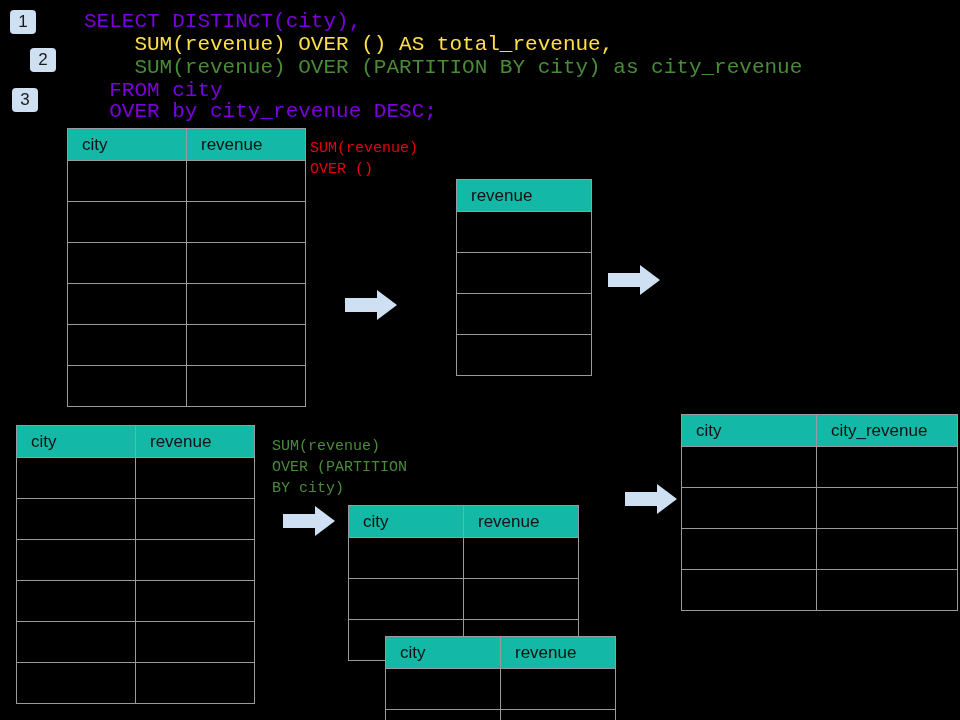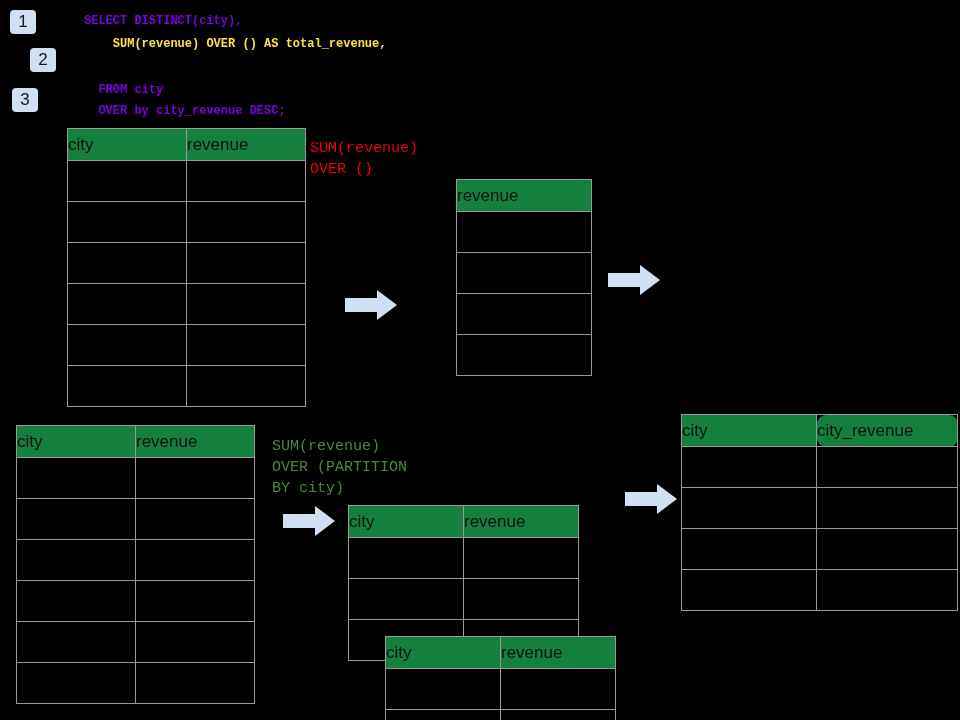--- a/index.html
+++ b/index.html
@@ -27,25 +27,24 @@
     text-align: center;
     width: 26px;
     height: 24px;
     border-radius: 4px;
   }
 
   
   .sql {
     position: absolute;
     font-family: "Liberation Mono", monospace;
-    font-size: 12px;
+    font-size: 21px;
     line-height: 21.5px;
     white-space: pre;
     letter-spacing: 0px;
-    font-weight: bold;
   }
   .sql-purple { color: #7d00e0; }
   .sql-red    { color: #fde047; text-align: right; }
   .sql-green  { color: #4a8b3a; }
 
   .note {
     position: absolute;
     font-family: "Liberation Mono", monospace;
     font-size: 15px;
     line-height: 21px;
@@ -70,27 +69,27 @@
     border-collapse: collapse;
     background: #000000;
     table-layout: fixed;
   }
   .tbl th, .tbl td {
     border: 1px solid #9a9a9a;
     padding: 0;
     margin: 0;
   }
   .tbl th {
-    background: #15803d;
+    background: #14b8a6;
     color: #111111;
     font-family: "Liberation Sans", sans-serif;
     font-size: 17px;
     font-weight: normal;
     text-align: left;
-    padding-left: 0;
+    padding-left: 14px;
     height: 32px;
     box-sizing: border-box;
   }
   .tbl td {
     background: #000000;
     height: 41px;
     box-sizing: border-box;
   }
 
   
@@ -102,20 +101,21 @@
 <body>
 
 <div id="canvas">
 
   <div class="badge" style="left:10px; top:10px;">1</div>
   <div class="badge" style="left:30px; top:48px;">2</div>
   <div class="badge" style="left:12px; top:88px;">3</div>
 
   <div class="sql sql-purple" style="left:84px; top:11px;">SELECT DISTINCT(city),</div>
   <div class="sql sql-red" style="left:84px; top:34px;">    SUM(revenue) OVER () AS total_revenue,</div>
+  <div class="sql sql-green" style="left:84px; top:57px;">    SUM(revenue) OVER (PARTITION BY city) as city_revenue</div>
   <div class="sql sql-purple" style="left:84px; top:80px;">  FROM city</div>
   <div class="sql sql-purple" style="left:84px; top:101px;">  OVER by city_revenue DESC;</div>
 
 
   <div class="note note-red" style="left:310px; top:138px;">SUM(revenue)
 OVER ()</div>
 
   <div class="note note-green" style="left:272px; top:436px;">SUM(revenue)
 OVER (PARTITION
 BY city)</div>
@@ -251,21 +251,21 @@
           <td></td>
           <td></td>
         </tr>
     </tbody>
   </table>
 
   <table class="tbl" style="left:681px; top:414px; width:270px;">
     <thead>
       <tr>
         <th style="width:135px;">city</th>
-        <th style="width:141px;border-radius:9px;">city_revenue</th>
+        <th style="width:141px;">city_revenue</th>
       </tr>
     </thead>
     <tbody>
       <tr>
           <td></td>
           <td></td>
         </tr>
       <tr>
           <td></td>
           <td></td>

